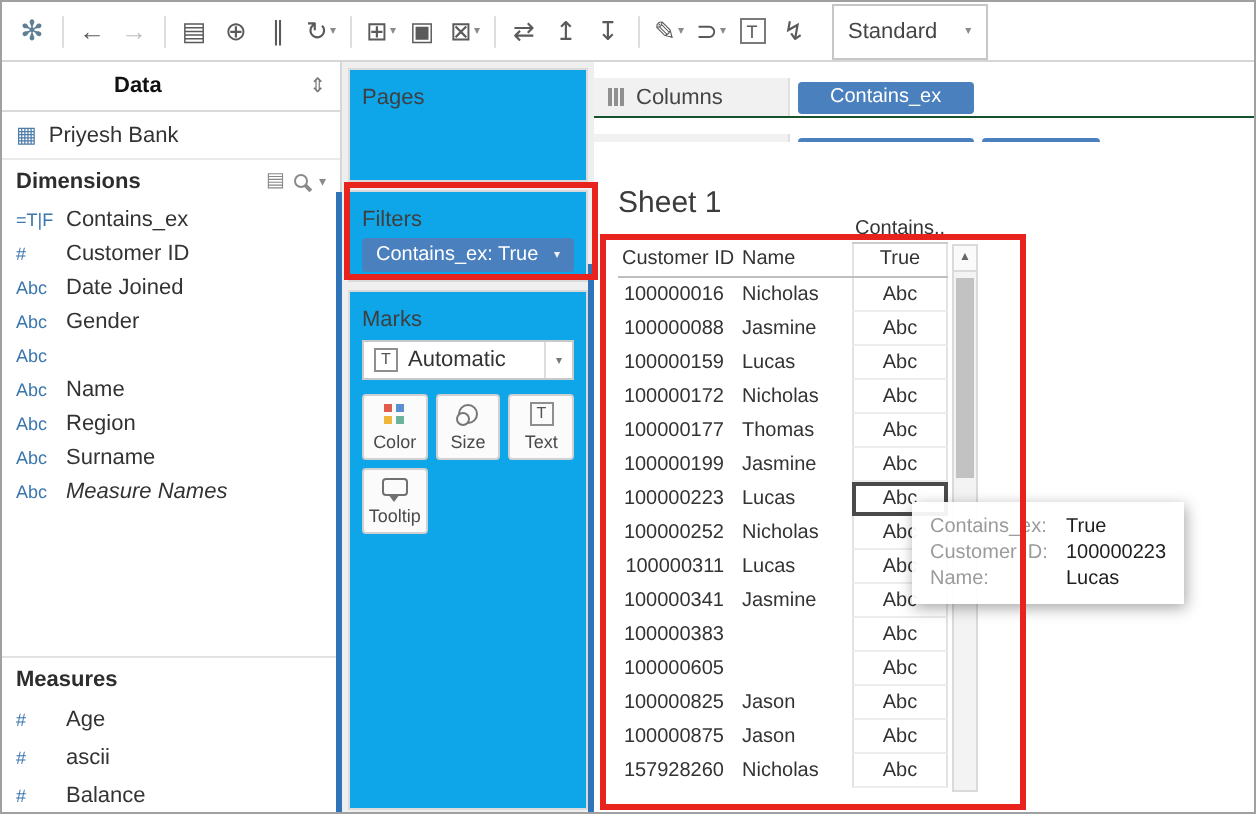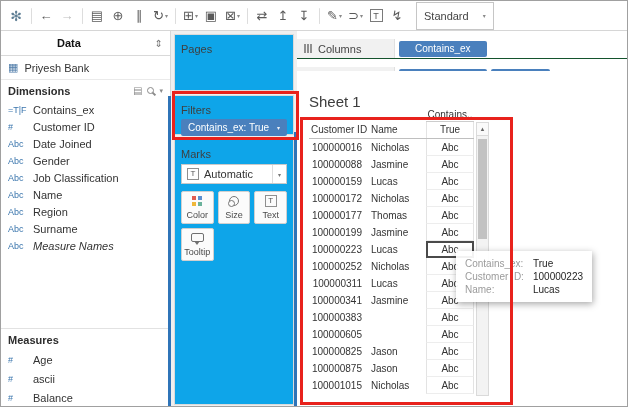--- a/index.html
+++ b/index.html
@@ -39,21 +39,21 @@
   .field-label.italic{font-style:italic;}
   .side-spacer{flex:1;}
   .measures-block{border-top:1px solid #e2e2e2;padding-bottom:1px;flex-shrink:0;}
   .measures-block .field-row{height:19px;}
 
   
   .cards{position:absolute;left:170px;top:30px;width:126px;height:377px;background:#efefef;padding:3px;display:flex;flex-direction:column;gap:4px;}
   .card{background:#0ea5e9;border:1px solid #dadada;padding:8px 6px;}
   .card-title{color:#3f3f3f;}
   .card.pages{height:57px;flex-shrink:0;}
-  .card.filters{height:40px;flex-shrink:0;}
+  .card.filters{height:46px;flex-shrink:0;}
   .card.marks{flex:1;}
   .pill{height:17px;border-radius:2px;background:var(--pill,#4a80bd);color:#fff;font-size:10px;display:flex;align-items:center;padding:0 7px;cursor:pointer;white-space:nowrap;}
   .pill .pill-caret{margin-left:auto;font-size:6px;opacity:.9;padding-left:6px;}
   .filter-pill{margin-top:3px;width:100%;}
   .mark-type{display:flex;align-items:center;background:#fff;border:1px solid #c9c9c9;height:20px;margin:4px 0 7px;padding:0 5px;gap:5px;cursor:pointer;}
   .mt-icon{width:12px;height:12px;border:1px solid #8f8f8f;font-size:8px;line-height:10px;text-align:center;color:#555;flex-shrink:0;}
   .mt-label{color:#333;}
   .mt-caret{margin-left:auto;font-size:6px;color:#777;border-left:1px solid #ddd;padding-left:5px;align-self:stretch;display:flex;align-items:center;}
   .marks-grid{display:grid;grid-template-columns:repeat(3,1fr);gap:4px;}
   .mark-btn{height:33px;border:1px solid #d0d0d0;background:#fbfbfb;border-radius:2px;display:flex;flex-direction:column;align-items:center;justify-content:center;gap:3px;font-size:9px;color:#4a4a4a;cursor:pointer;}
@@ -272,21 +272,20 @@
         <span class="field-label">Date Joined</span>
       </div>
 
       <div class="field-row">
         <span class="field-icon">Abc</span>
         <span class="field-label">Gender</span>
       </div>
 
       <div class="field-row">
         <span class="field-icon">Abc</span>
-        <span class="field-label">Job Classification</span>
       </div>
 
       <div class="field-row">
         <span class="field-icon">Abc</span>
         <span class="field-label">Name</span>
       </div>
 
       <div class="field-row">
         <span class="field-icon">Abc</span>
         <span class="field-label">Region</span>
@@ -499,21 +498,21 @@
           <span class="td-val">Abc</span>
         </div>
 
         <div class="t-row">
           <span class="td-id">100000875</span>
           <span class="td-name">Jason</span>
           <span class="td-val">Abc</span>
         </div>
 
         <div class="t-row">
-          <span class="td-id">100001015</span>
+          <span class="td-id">157928260</span>
           <span class="td-name">Nicholas</span>
           <span class="td-val">Abc</span>
         </div>
 
       <div class="t-scroll">
         <div class="up">▲</div>
         <div class="t-thumb"></div>
       </div>
     </div>
   </div>

